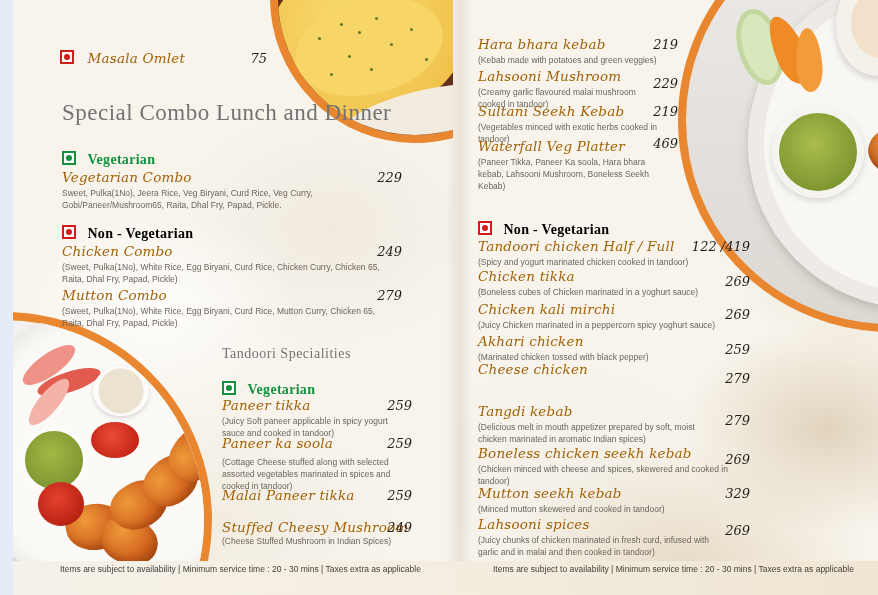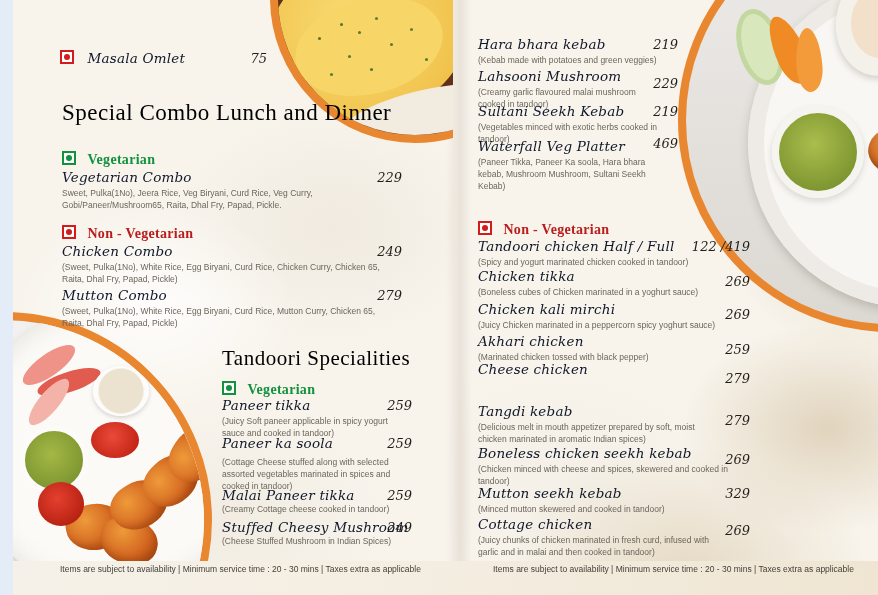--- a/index.html
+++ b/index.html
@@ -60,30 +60,30 @@
   .bl-salad2{left:232px;top:52px;width:66px;height:20px;border-radius:50%;background:#e25b4f;transform:rotate(-18deg);}
   .bl-salad3{left:216px;top:72px;width:58px;height:20px;border-radius:50%;background:#f4b3a8;transform:rotate(-50deg);}
   .bl-sauce{left:289px;top:46px;width:56px;height:50px;border-radius:50%;background:radial-gradient(circle at 50% 50%, #ece2d0 58%, #fdfcfa 62%);box-shadow:0 2px 4px rgba(110,100,90,.25);}
   .bl-rose{left:287px;top:102px;width:48px;height:36px;border-radius:50%;background:radial-gradient(circle at 45% 40%, #ea4a38, #c22314 80%);}
   .bl-chutney{left:216px;top:106px;width:58px;height:58px;border-radius:50%;border:5px solid #fcfbf9;background:radial-gradient(circle at 45% 40%, #a3b845, #7c9430 78%);}
   .paneer{position:absolute;width:58px;height:46px;border-radius:42% 50% 46% 52%;
     background:radial-gradient(circle at 35% 32%, #ee9a3a, #d2641f 58%, #b04a12);box-shadow:inset -4px -5px 7px rgba(130,55,8,.45);}
   .bl-cap{left:234px;top:162px;width:46px;height:44px;border-radius:50%;background:radial-gradient(circle at 42% 38%, #e4402e, #b41f10 80%);}
 
   
-  .heading{position:absolute;z-index:4;font-family:"Liberation Serif",serif;color:#000000;letter-spacing:.5px;font-weight:500;white-space:nowrap;}
+  .heading{position:absolute;z-index:4;font-family:"Liberation Serif",serif;color:#737373;letter-spacing:.5px;font-weight:500;white-space:nowrap;}
   .sec-label{position:absolute;z-index:4;white-space:nowrap;}
   .sec-text{font-family:"Liberation Serif",serif;font-weight:bold;font-size:14px;letter-spacing:.3px;}
-  .veg .sec-text{color:#12913e;} .nonveg .sec-text{color:#b91c1c;}
+  .veg .sec-text{color:#12913e;} .nonveg .sec-text{color:#000000;}
   .mark{display:inline-block;width:10px;height:10px;border:2px solid;position:relative;margin-right:7px;vertical-align:-1px;background:rgba(255,255,255,.85);}
   .veg-mark{border-color:#12913e;} .veg-mark .dot{background:#12913e;}
   .nonveg-mark{border-color:#d31a1d;} .nonveg-mark .dot{background:#d31a1d;}
   .dot{position:absolute;left:2px;top:2px;right:2px;bottom:2px;border-radius:50%;}
   .mi{position:absolute;z-index:4;}
-  .mi-name{font-family:"DejaVu Serif",serif;font-style:italic;font-size:13.5px;color:#0f172a;letter-spacing:.2px;white-space:nowrap;}
+  .mi-name{font-family:"DejaVu Serif",serif;font-style:italic;font-size:13.5px;color:#a16207;letter-spacing:.2px;white-space:nowrap;}
   .mi-name .mark{margin-right:9px;}
   .mi-price{position:absolute;right:0;top:1px;font-family:"DejaVu Serif",serif;font-style:italic;font-size:13px;color:#211e1a;white-space:nowrap;}
   .mi-desc{margin-top:2px;font-size:8.5px;color:#6b655c;line-height:1.42;}
   .footer-text{position:absolute;z-index:5;text-align:right;font-size:8.5px;color:#45403a;white-space:nowrap;}
 </style>
 </head>
 <body>
 
 <div id="page">
 
@@ -165,21 +165,21 @@
     <div class="mi-price">249</div>
     <div class="mi-desc" style="width:330px">(Sweet, Pulka(1No), White Rice, Egg Biryani, Curd Rice, Chicken Curry, Chicken 65, Raita, Dhal Fry, Papad, Pickle)</div>
   </div>
 
   <div class="mi" style="left:62px;top:287px;width:340px">
     <div class="mi-name">Mutton Combo</div>
     <div class="mi-price">279</div>
     <div class="mi-desc" style="width:330px">(Sweet, Pulka(1No), White Rice, Egg Biryani, Curd Rice, Mutton Curry, Chicken 65, Raita, Dhal Fry, Papad, Pickle)</div>
   </div>
 
-  <div class="heading" style="left:222px;top:346px;font-size:21px">Tandoori Specialities</div>
+  <div class="heading" style="left:222px;top:346px;font-size:14px">Tandoori Specialities</div>
 
   <div class="sec-label veg" style="left:222px;top:380px">
     <span class="mark veg-mark"><span class="dot"></span></span>
     <span class="sec-text">Vegetarian</span>
   </div>
 
   <div class="mi" style="left:222px;top:397px;width:190px">
     <div class="mi-name">Paneer tikka</div>
     <div class="mi-price">259</div>
     <div class="mi-desc" style="width:170px">(Juicy Soft paneer applicable in spicy yogurt sauce and cooked in tandoor)</div>
@@ -187,21 +187,20 @@
 
   <div class="mi" style="left:222px;top:435px;width:190px">
     <div class="mi-name">Paneer ka soola</div>
     <div class="mi-price">259</div>
     <div class="mi-desc" style="width:172px;margin-top:5px">(Cottage Cheese stuffed along with selected assorted vegetables marinated in spices and cooked in tandoor)</div>
   </div>
 
   <div class="mi" style="left:222px;top:487px;width:190px">
     <div class="mi-name">Malai Paneer tikka</div>
     <div class="mi-price">259</div>
-    <div class="mi-desc" style="width:190px;margin-top:0">(Creamy Cottage cheese cooked in tandoor)</div>
   </div>
 
   <div class="mi" style="left:222px;top:519px;width:190px">
     <div class="mi-name">Stuffed Cheesy Mushroom</div>
     <div class="mi-price">249</div>
     <div class="mi-desc" style="width:190px;margin-top:0">(Cheese Stuffed Mushroom in Indian Spices)</div>
   </div>
 
   <div class="footer-text" style="left:60px;top:564px;width:345px">Items are subject to availability   |   Minimum service time : 20 - 30 mins   |   Taxes extra as applicable</div>
 
@@ -219,21 +218,21 @@
 
   <div class="mi" style="left:478px;top:103px;width:200px">
     <div class="mi-name">Sultani Seekh Kebab</div>
     <div class="mi-price">219</div>
     <div class="mi-desc" style="width:180px">(Vegetables minced with exotic herbs cooked in tandoor)</div>
   </div>
 
   <div class="mi" style="left:478px;top:138px;width:200px">
     <div class="mi-name">Waterfall Veg Platter</div>
     <div class="mi-price" style="top:-2px">469</div>
-    <div class="mi-desc" style="width:195px">(Paneer Tikka, Paneer Ka soola, Hara bhara kebab, Mushroom Mushroom, Sultani Seekh Kebab)</div>
+    <div class="mi-desc" style="width:195px">(Paneer Tikka, Paneer Ka soola, Hara bhara kebab, Lahsooni Mushroom, Boneless Seekh Kebab)</div>
   </div>
 
   <div class="sec-label nonveg" style="left:478px;top:220px">
     <span class="mark nonveg-mark"><span class="dot"></span></span>
     <span class="sec-text">Non - Vegetarian</span>
   </div>
 
   <div class="mi" style="left:478px;top:238px;width:272px">
     <div class="mi-name">Tandoori chicken Half / Full</div>
     <div class="mi-price">122 /419</div>
@@ -275,20 +274,20 @@
     <div class="mi-desc" style="width:250px">(Chicken minced with cheese and spices, skewered and cooked in tandoor)</div>
   </div>
 
   <div class="mi" style="left:478px;top:485px;width:272px">
     <div class="mi-name">Mutton seekh kebab</div>
     <div class="mi-price">329</div>
     <div class="mi-desc" style="width:250px">(Minced mutton skewered and cooked in tandoor)</div>
   </div>
 
   <div class="mi" style="left:478px;top:516px;width:272px">
-    <div class="mi-name">Cottage chicken</div>
+    <div class="mi-name">Lahsooni spices</div>
     <div class="mi-price" style="top:7px">269</div>
     <div class="mi-desc" style="width:248px">(Juicy chunks of chicken marinated in fresh curd, infused with garlic and in malai and then cooked in tandoor)</div>
   </div>
 
   <div class="footer-text" style="left:493px;top:564px;width:330px">Items are subject to availability   |   Minimum service time : 20 - 30 mins   |   Taxes extra as applicable</div>
 
 </div>
 
 </body></html>

